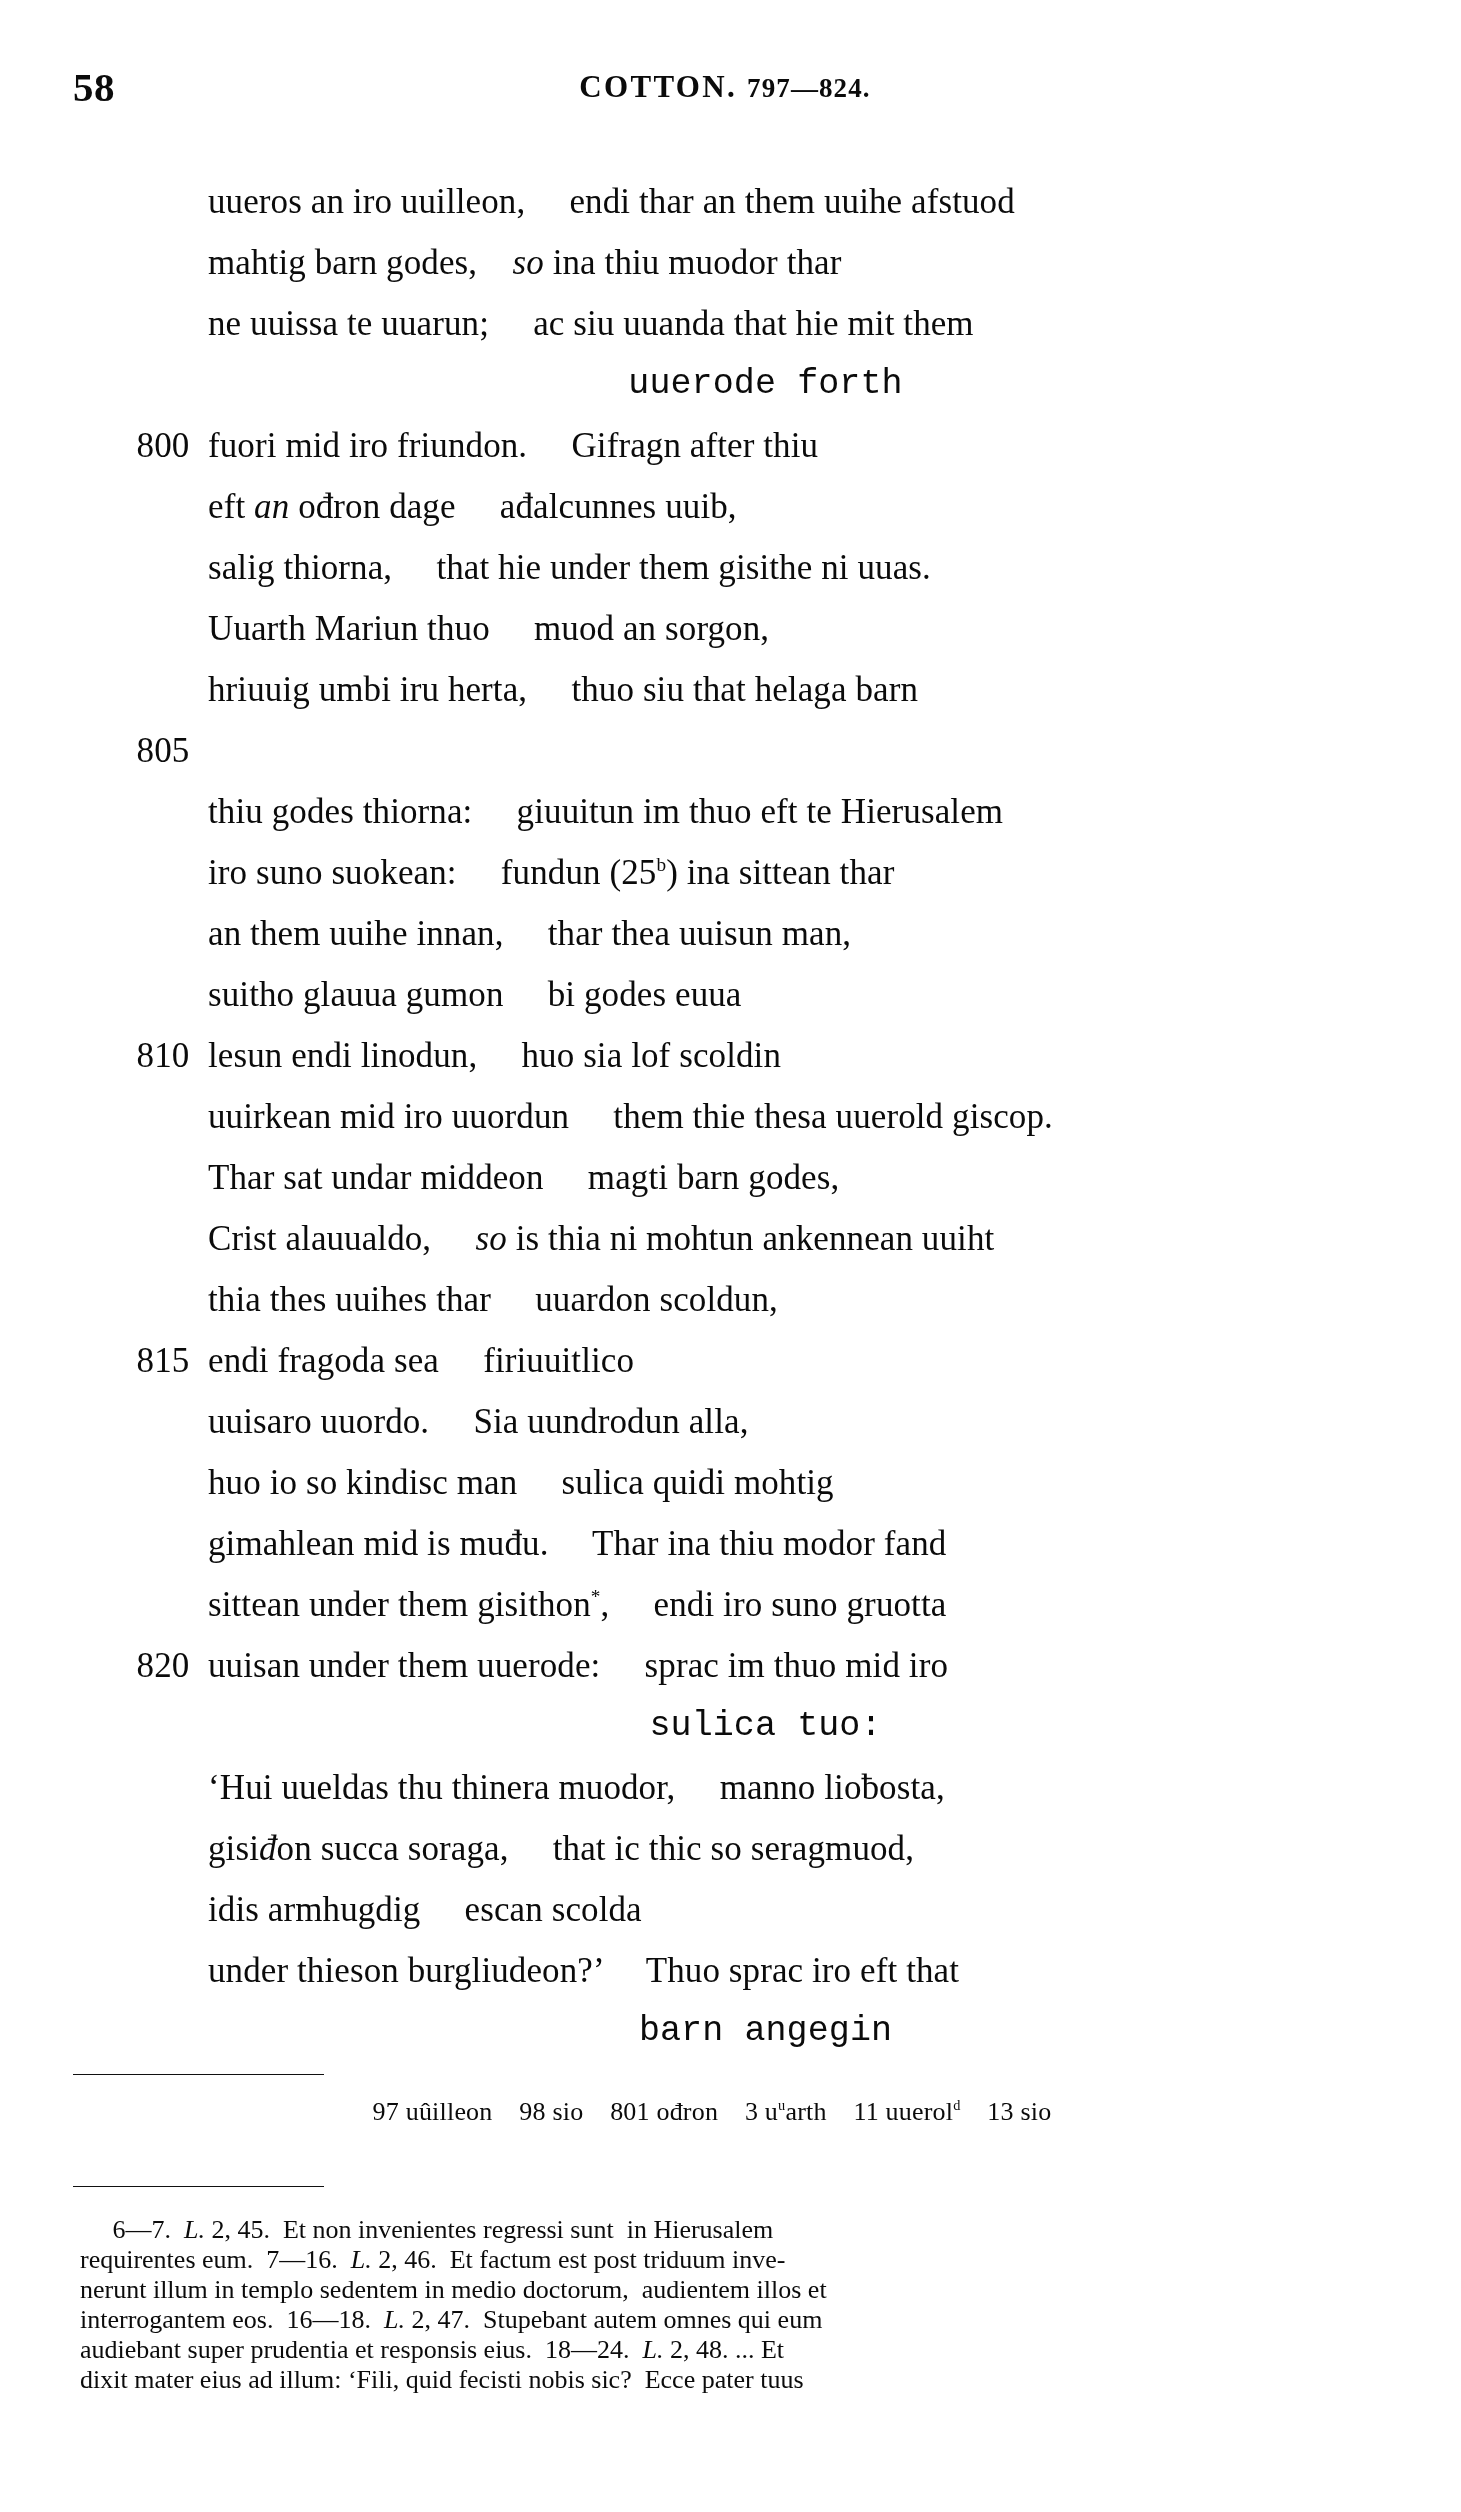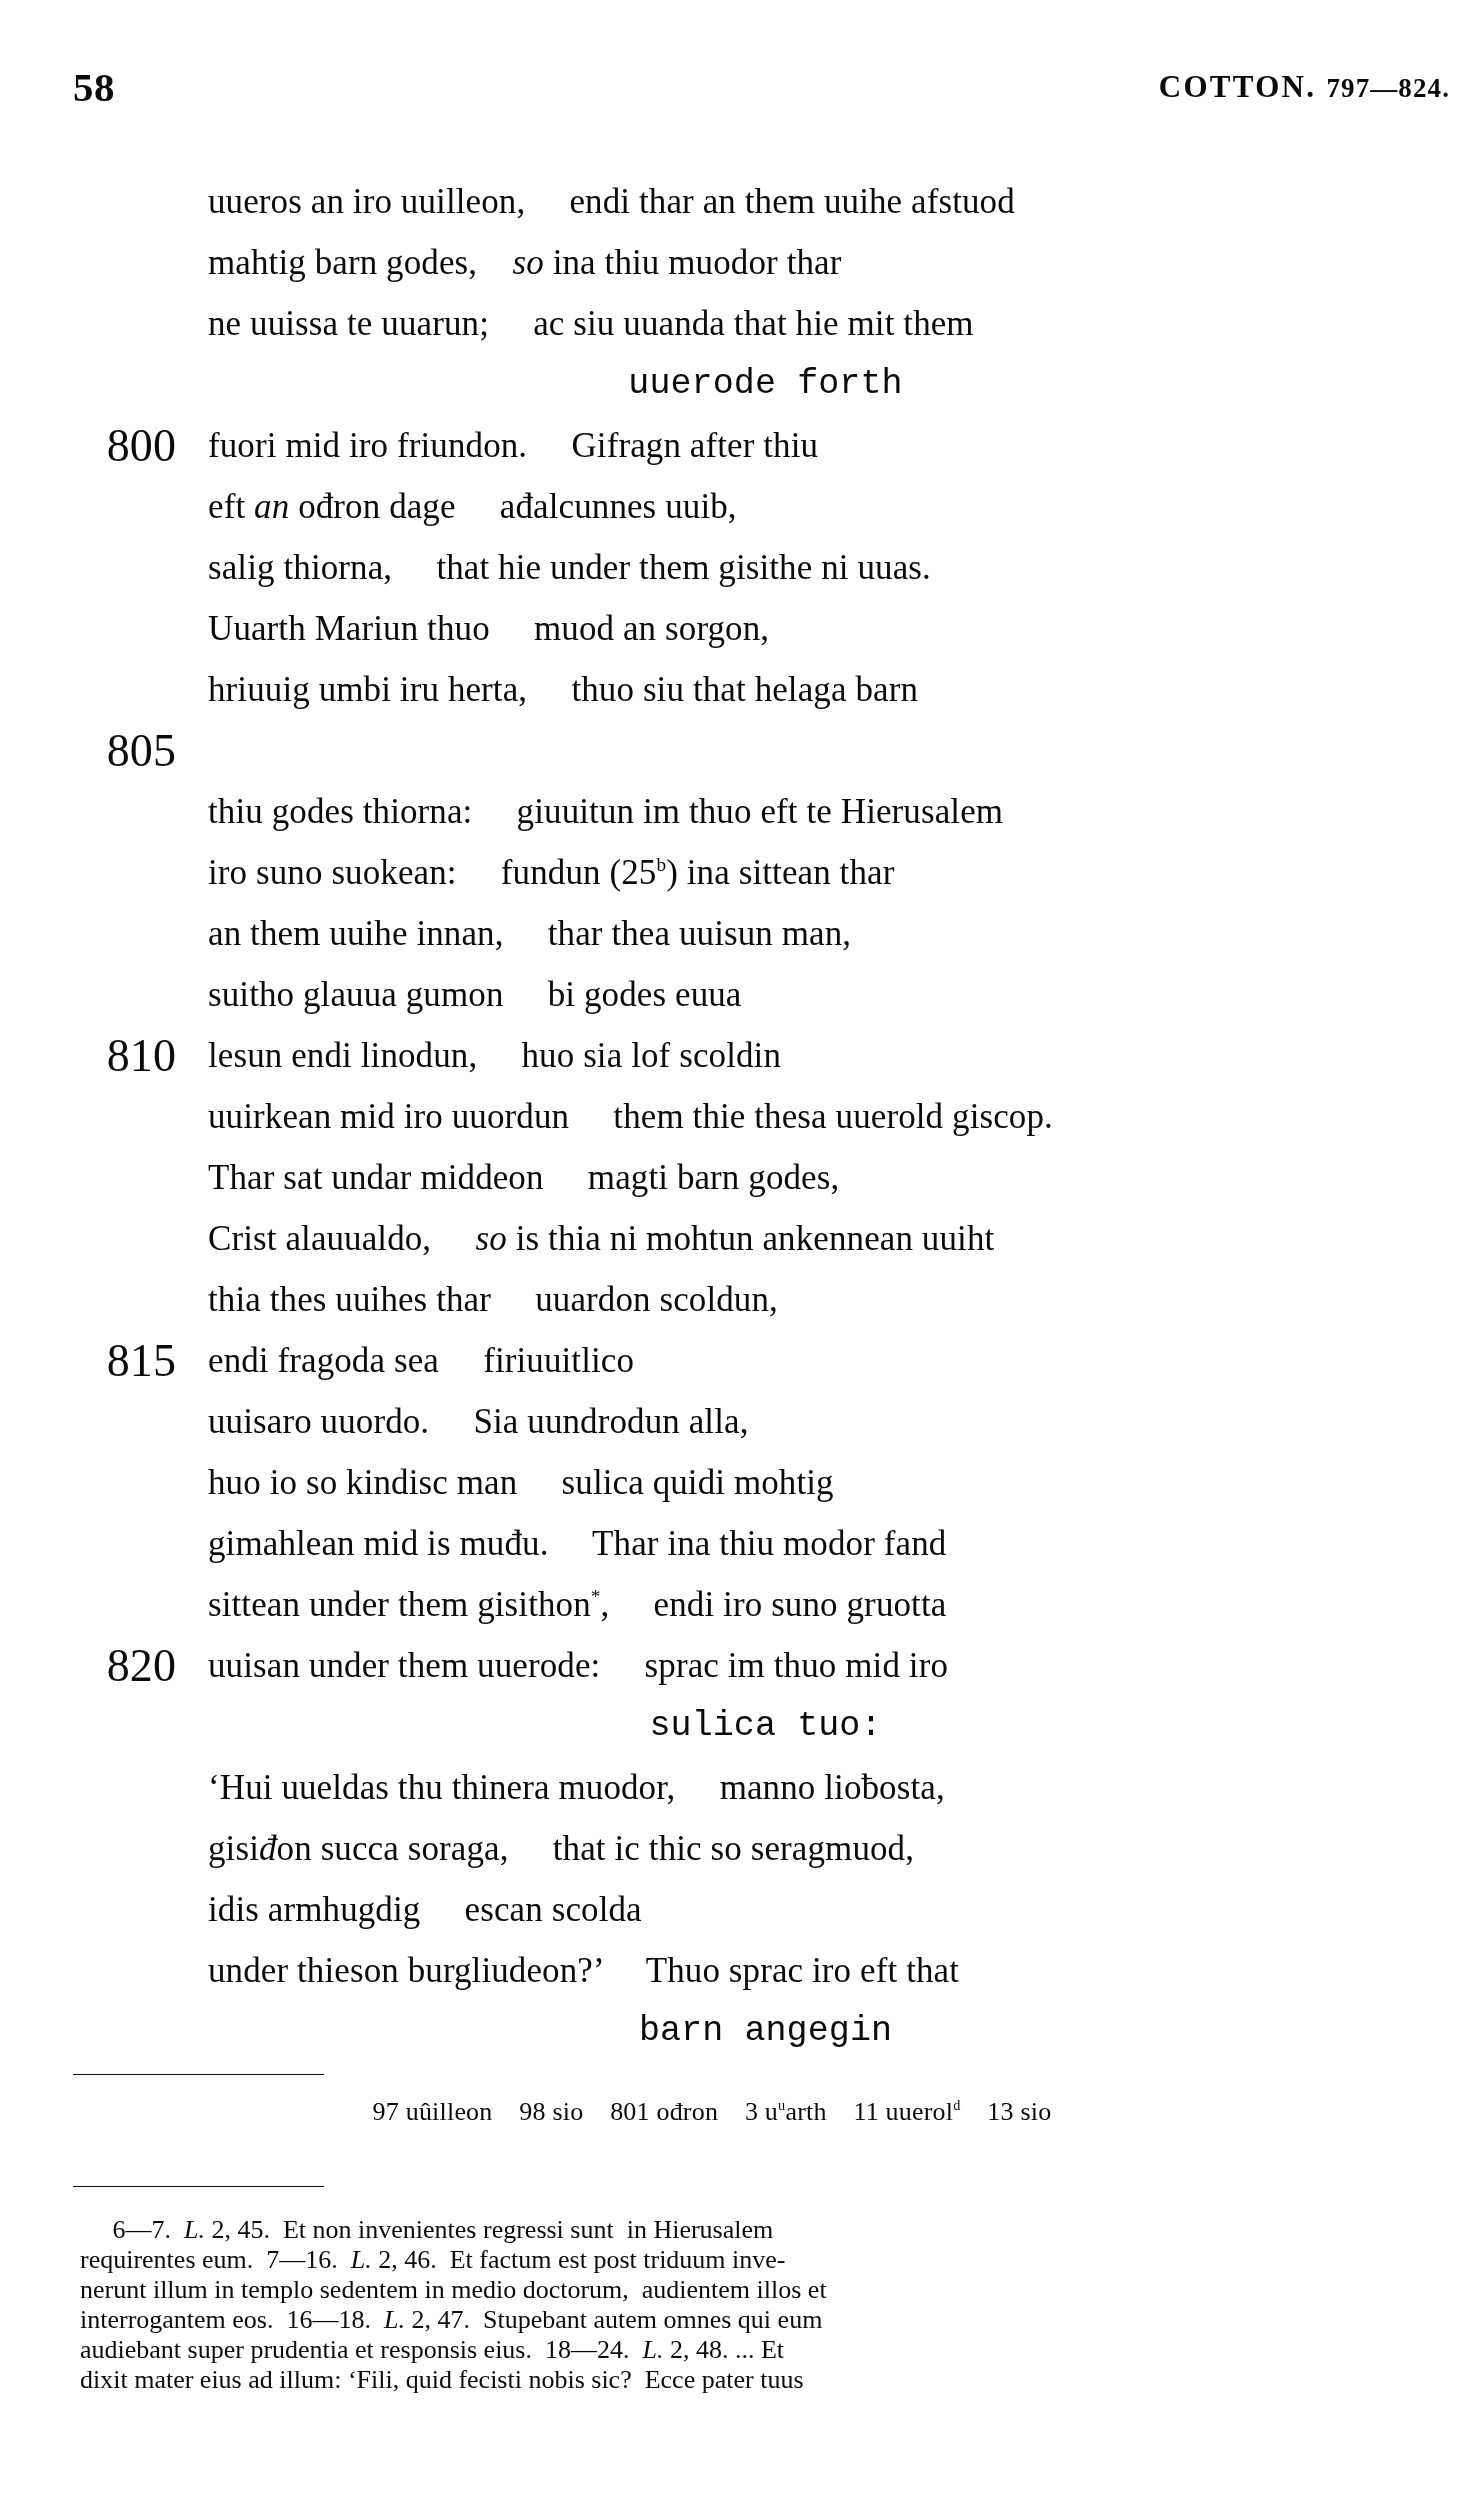--- a/index.html
+++ b/index.html
@@ -22,21 +22,21 @@
   .folio {
     position:absolute;
     left:73px; top:0;
     font-size:41px;
     font-weight:700;
     letter-spacing:0.6px;
   }
   .runtitle {
     position:absolute;
     left:0; top:5.7px; width:1450px;
-    text-align:right;
+    text-align:center;
     font-size:31px;
     font-weight:700;
     letter-spacing:2.3px;
   }
   .runtitle .nums { font-size:27px; letter-spacing:1.1px; }
 
   
   .verse {
     position:absolute;
     left:0; top:171px; width:1427px;
@@ -44,24 +44,24 @@
   .vline {
     position:relative;
     height:61px;
     line-height:61px;
     font-size:35px;
     white-space:pre;
     letter-spacing:0.1px;
   }
   .vnum {
     position:absolute;
-    left:90px;
+    left:120px;
     width:86px;
-    text-align:right;
-    font-size:46px;
+    text-align:center;
+    font-size:35px;
   }
   .vtext {
     position:absolute;
     left:208px;
     white-space:pre;
   }
   .vtext.centered {
     left:0; width:1462px;
     text-align:center;
     padding-left:69px;

